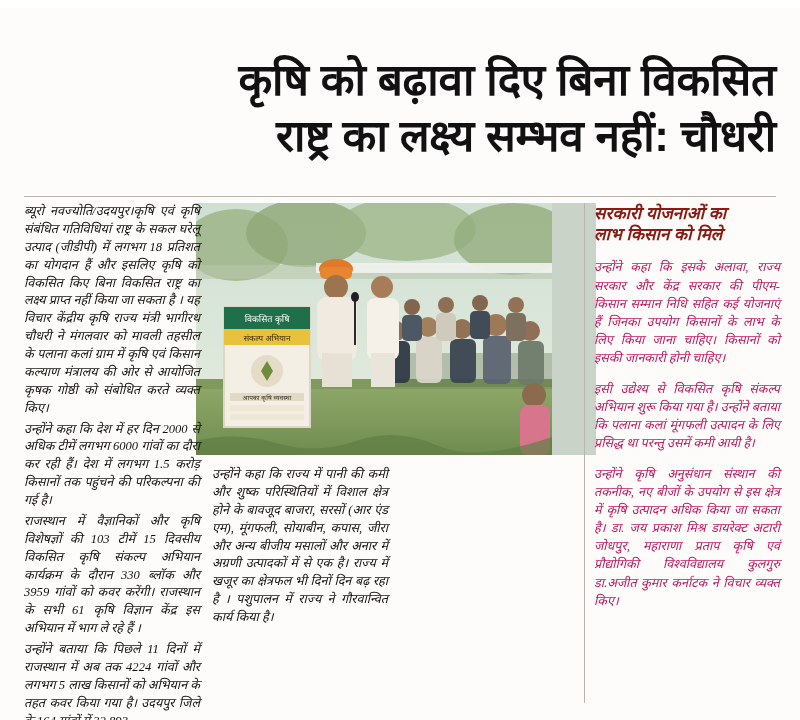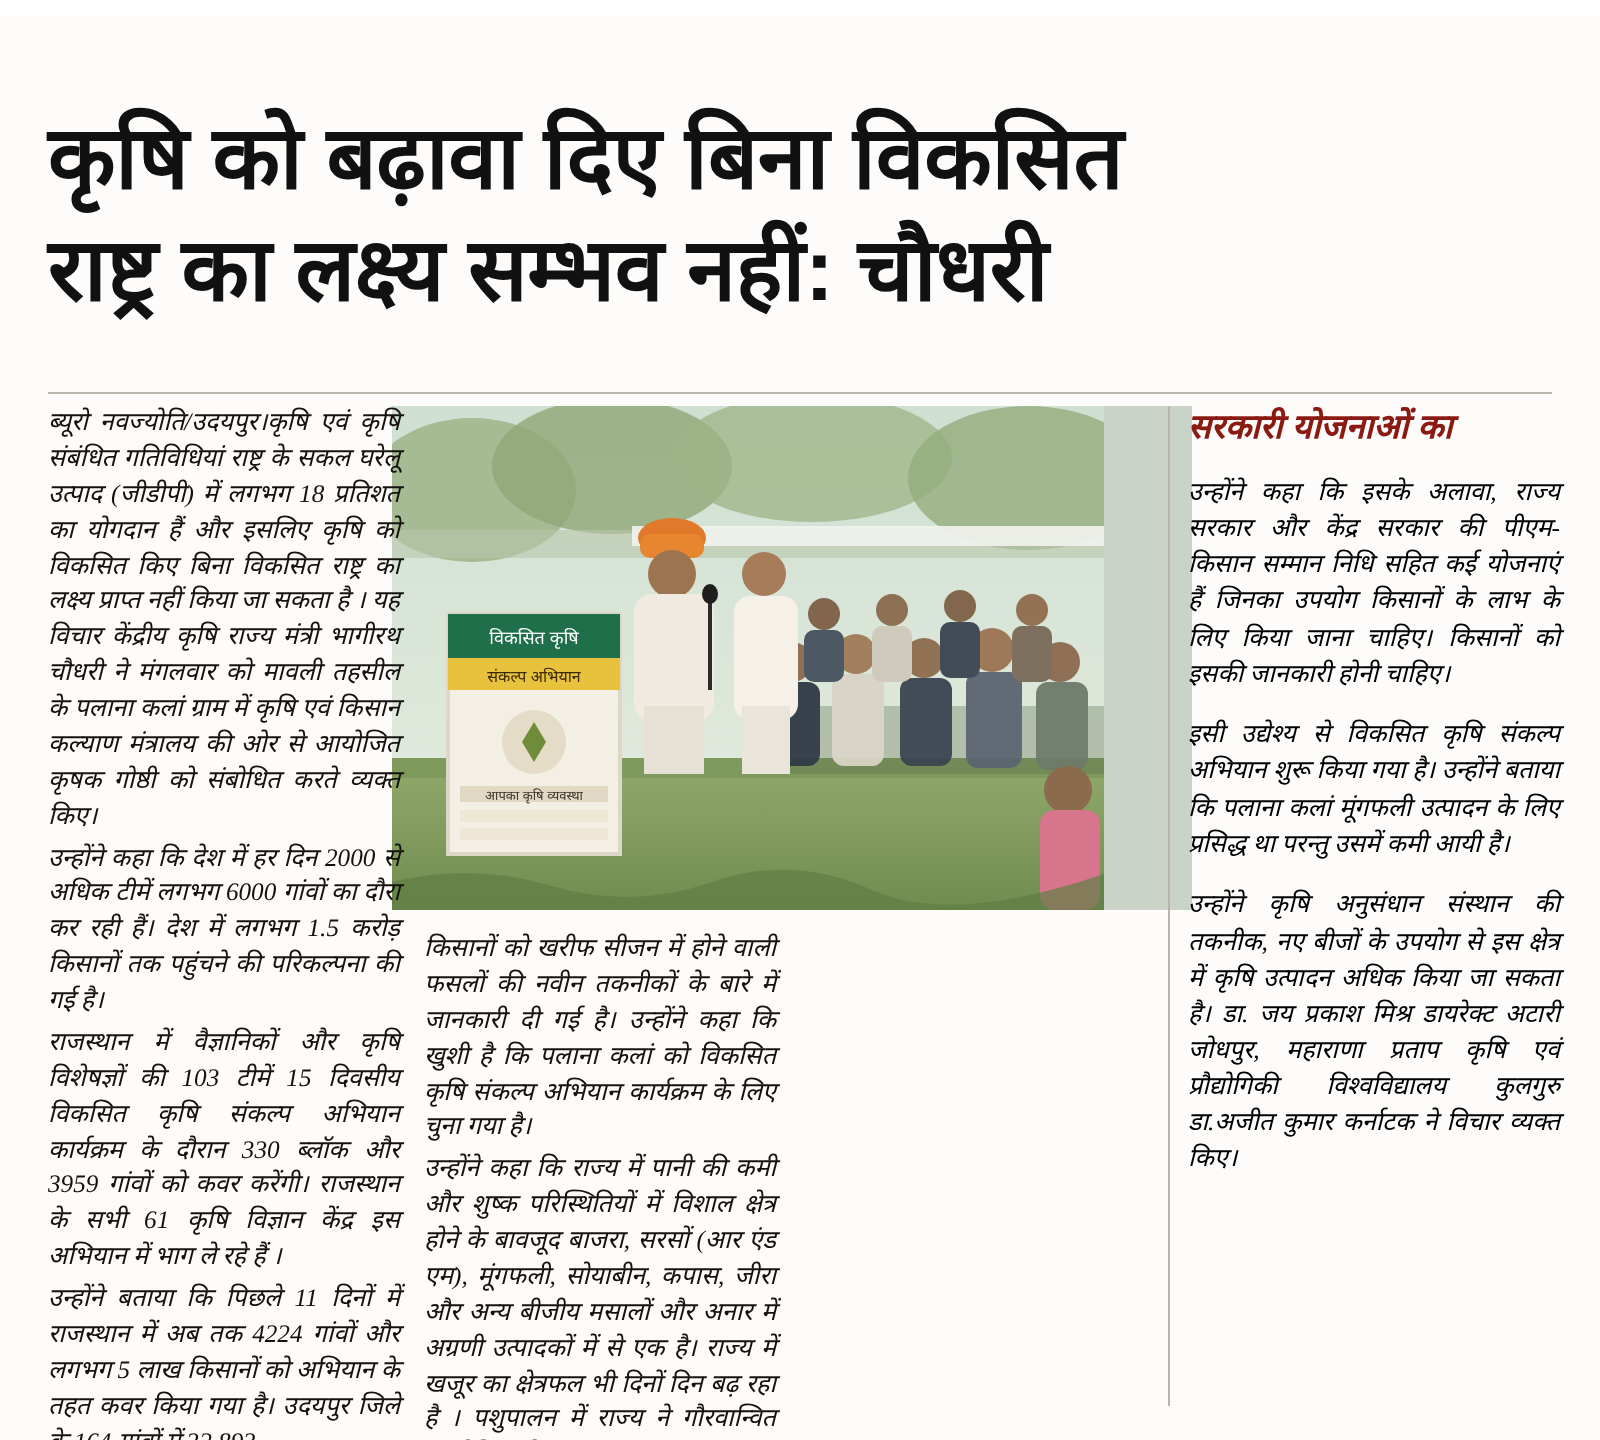--- a/index.html
+++ b/index.html
@@ -44,21 +44,21 @@
     border-right: 3px solid #c98ea3;
     line-height: 1.15;
   }
 
   
   .headline {
     position: absolute;
     top: 52px;
     left: 24px;
     width: 752px;
-    text-align: left;
+    text-align: right;
     font-family: "Liberation Sans", sans-serif;
     font-weight: bold;
     font-size: 44px;
     line-height: 1.28;
     color: #111111;
     letter-spacing: -0.2px;
   }
   .headline .l2 { display: block; }
 
   .rule {
@@ -114,21 +114,21 @@
     font-weight: bold;
     font-size: 17px;
     line-height: 1.26;
     color: #8a1a12;
     margin-bottom: 7px;
   }
   .sidebar-body {
     font-size: 12.6px;
     line-height: 1.44;
     text-align: justify;
-    color: #000000;
+    color: #be185d;
   }
 
   
   .photo {
     position: absolute;
     left: 196px;
     top: 203px;
     width: 400px;
     height: 252px;
     overflow: hidden;
@@ -252,29 +252,29 @@
   <div class="body-area">
 
     <div class="col col-1">
       <p>ब्यूरो नवज्योति/उदयपुर।कृषि एवं कृषि संबंधित गतिविधियां राष्ट्र के सकल घरेलू उत्पाद (जीडीपी) में लगभग 18 प्रतिशत का योगदान हैं और इसलिए कृषि को विकसित किए बिना विकसित राष्ट्र का लक्ष्य प्राप्त नहीं किया जा सकता है । यह विचार केंद्रीय कृषि राज्य मंत्री भागीरथ चौधरी ने मंगलवार को मावली तहसील के पलाना कलां ग्राम में कृषि एवं किसान कल्याण मंत्रालय की ओर से आयोजित कृषक गोष्ठी को संबोधित करते व्यक्त किए।</p>
       <p>उन्होंने कहा कि देश में हर दिन 2000 से अधिक टीमें लगभग 6000 गांवों का दौरा कर रही हैं। देश में लगभग 1.5 करोड़ किसानों तक पहुंचने की परिकल्पना की गई है।</p>
       <p>राजस्थान में वैज्ञानिकों और कृषि विशेषज्ञों की 103 टीमें 15 दिवसीय विकसित कृषि संकल्प अभियान कार्यक्रम के दौरान 330 ब्लॉक और 3959 गांवों को कवर करेंगी। राजस्थान के सभी 61 कृषि विज्ञान केंद्र इस अभियान में भाग ले रहे हैं ।</p>
       <p>उन्होंने बताया कि पिछले 11 दिनों में राजस्थान में अब तक 4224 गांवों और लगभग 5 लाख किसानों को अभियान के तहत कवर किया गया है। उदयपुर जिले के 164 गांवों में 32,893</p>
     </div>
 
     <div class="col col-2" style="top:263px;">
-      <p>किसानों को खरीफ सीजन में होने वाली फसलों की नवीन तकनीकों के बारे में जानकारी दी गई है। उन्होंने कहा कि खुशी है कि पलाना कलां को विकसित कृषि संकल्प अभियान कार्यक्रम के लिए चुना गया है।</p>
       <p>उन्होंने कहा कि राज्य में पानी की कमी और शुष्क परिस्थितियों में विशाल क्षेत्र होने के बावजूद बाजरा, सरसों (आर एंड एम), मूंगफली, सोयाबीन, कपास, जीरा और अन्य बीजीय मसालों और अनार में अग्रणी उत्पादकों में से एक है। राज्य में खजूर का क्षेत्रफल भी दिनों दिन बढ़ रहा है । पशुपालन में राज्य ने गौरवान्वित कार्य किया है।</p>
     </div>
 
     <div class="sidebar-divider"></div>
 
     <div class="col-right">
       <div class="sub-head">
         <span>सरकारी योजनाओं का</span><br>
+        <span>लाभ किसान को मिले</span>
       </div>
       <div class="sidebar-body">
         <p>उन्होंने कहा कि इसके अलावा, राज्य सरकार और केंद्र सरकार की पीएम-किसान सम्मान निधि सहित कई योजनाएं हैं जिनका उपयोग किसानों के लाभ के लिए किया जाना चाहिए। किसानों को इसकी जानकारी होनी चाहिए।</p>
         <p>इसी उद्येश्य से विकसित कृषि संकल्प अभियान शुरू किया गया है। उन्होंने बताया कि पलाना कलां मूंगफली उत्पादन के लिए प्रसिद्ध था परन्तु उसमें कमी आयी है।</p>
         <p>उन्होंने कृषि अनुसंधान संस्थान की तकनीक, नए बीजों के उपयोग से इस क्षेत्र में कृषि उत्पादन अधिक किया जा सकता है। डा. जय प्रकाश मिश्र डायरेक्ट अटारी जोधपुर, महाराणा प्रताप कृषि एवं प्रौद्योगिकी विश्वविद्यालय कुलगुरु डा.अजीत कुमार कर्नाटक ने विचार व्यक्त किए।</p>
       </div>
     </div>
 
   </div>
 

